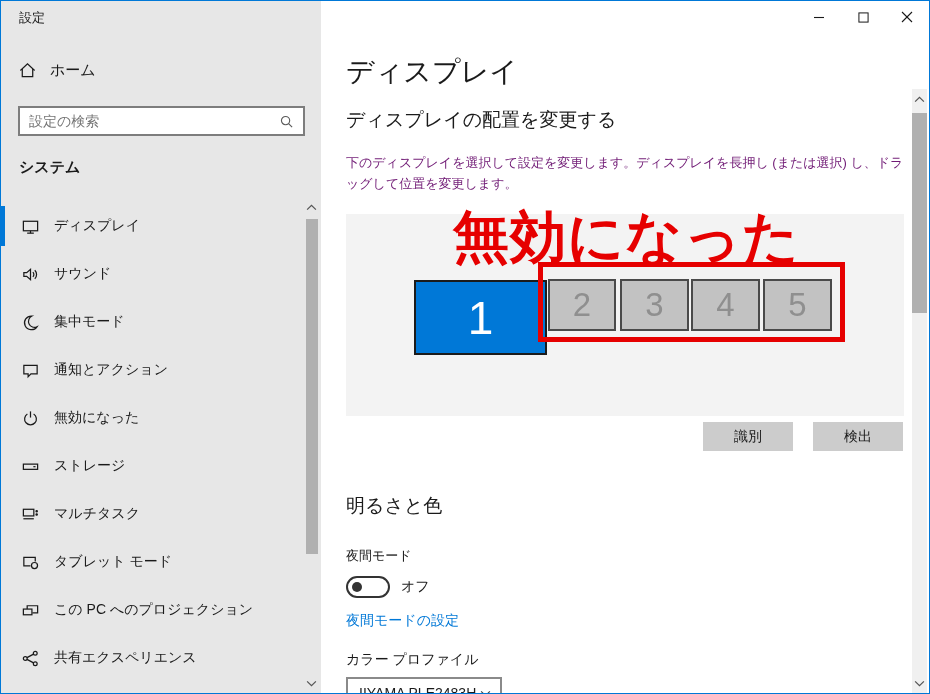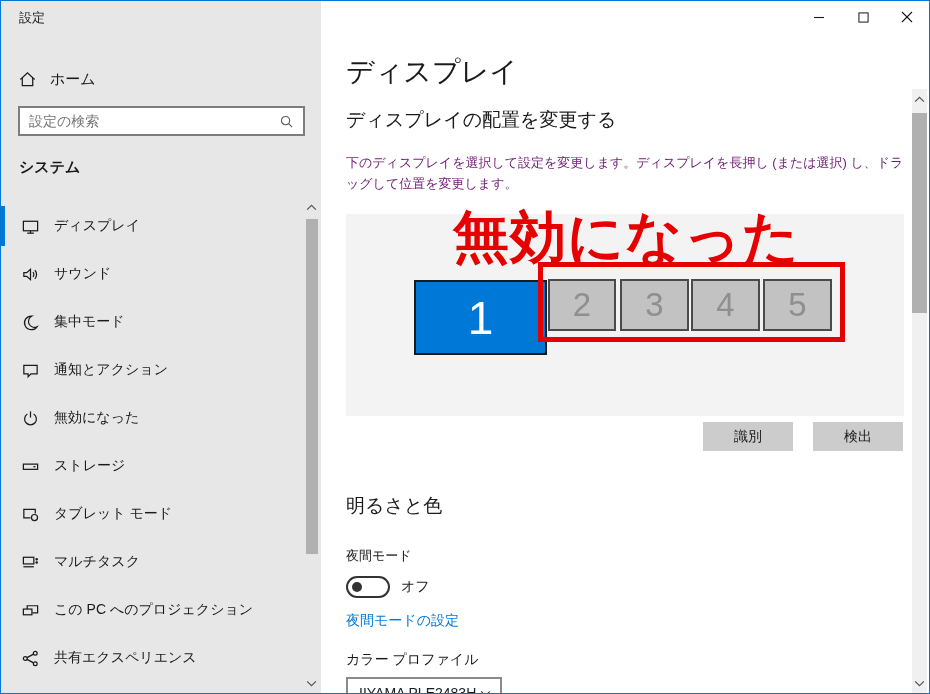--- a/index.html
+++ b/index.html
@@ -5,21 +5,21 @@
   html,body{margin:0;padding:0;background:#fff;}
   .window{
     position:relative;width:930px;height:694px;box-sizing:border-box;
     border:1px solid #0078d7;background:#ffffff;overflow:hidden;
     font-family:"Liberation Sans","DejaVu Sans",sans-serif;color:#1a1a1a;
   }
   .abs{position:absolute;}
   
   .sidebar{left:0;top:0;width:320px;height:692px;background:#e7e7e7;}
   .win-title{left:18px;top:8px;font-size:13px;}
-  .home-row{left:17px;top:60px;width:200px;height:28px;display:flex;align-items:flex-end;gap:13px;cursor:default;}
+  .home-row{left:17px;top:60px;width:200px;height:28px;display:flex;align-items:flex-start;gap:13px;cursor:default;}
   .home-row span{font-size:15px;}
   .search-box{left:17px;top:105px;width:287px;height:30px;box-sizing:border-box;
     background:#fff;border:2px solid #7d7d7d;display:flex;align-items:center;}
   .search-box input{flex:1;border:none;outline:none;background:transparent;
     font-size:14px;color:#444;padding:0 6px 0 9px;font-family:inherit;}
   .search-box .sicon{margin-right:9px;display:flex;}
   .sys-header{left:18px;top:157px;font-size:15px;font-weight:bold;}
   .nav{left:0;top:201px;width:304px;}
   .nav-item{position:relative;height:48px;display:flex;align-items:center;gap:14px;
     padding-left:20px;font-size:14px;cursor:default;}
@@ -167,37 +167,37 @@
           <rect x="2.5" y="7.5" width="15" height="5.5"></rect>
             <line x1="13" y1="10.2" x2="15.3" y2="10.2"></line>
         </svg>
       </span>
       <span>ストレージ</span>
     </div>
 
     <div class="nav-item">
       <span class="icon">
         <svg width="19" height="19" viewBox="0 0 20 20" fill="none" stroke="#1a1a1a" stroke-width="1.3">
-          <path d="M15 9 V4.5 H3 V13.5 H10"></path>
-            <circle cx="14.2" cy="13.2" r="3.2"></circle>
-        </svg>
-      </span>
-      <span>タブレット モード</span>
-    </div>
-
-    <div class="nav-item">
-      <span class="icon">
-        <svg width="19" height="19" viewBox="0 0 20 20" fill="none" stroke="#1a1a1a" stroke-width="1.3">
           <rect x="2.5" y="4.5" width="11" height="7"></rect>
             <line x1="2.5" y1="14.5" x2="13.5" y2="14.5"></line>
           <circle cx="16.5" cy="6.5" r="0.7" fill="#1a1a1a"></circle>
             <circle cx="16.5" cy="10" r="0.7" fill="#1a1a1a"></circle>
         </svg>
       </span>
       <span>マルチタスク</span>
+    </div>
+
+    <div class="nav-item">
+      <span class="icon">
+        <svg width="19" height="19" viewBox="0 0 20 20" fill="none" stroke="#1a1a1a" stroke-width="1.3">
+          <path d="M15 9 V4.5 H3 V13.5 H10"></path>
+            <circle cx="14.2" cy="13.2" r="3.2"></circle>
+        </svg>
+      </span>
+      <span>タブレット モード</span>
     </div>
 
     <div class="nav-item">
       <span class="icon">
         <svg width="19" height="19" viewBox="0 0 20 20" fill="none" stroke="#1a1a1a" stroke-width="1.3">
           <path d="M6.5 12 V5 H17.5 V12.5 H12"></path>
             <rect x="2.5" y="8.5" width="9" height="6" fill="#e7e7e7"></rect>
         </svg>
       </span>
       <span>この PC へのプロジェクション</span>

